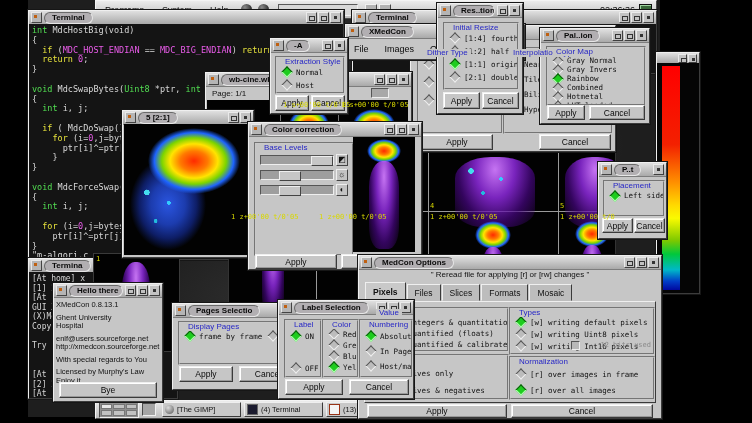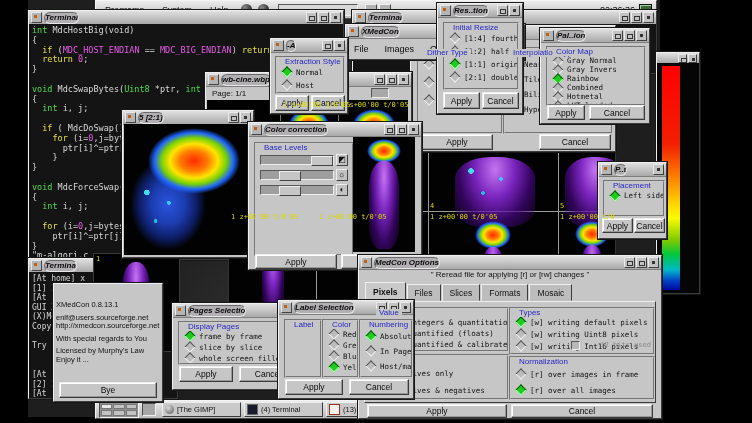--- a/index.html
+++ b/index.html
@@ -25,21 +25,21 @@
   .pcell{background:#c2c2c2;border:1px solid #777;}
   .pcell.on{background:#e9e9e9;}
   .tslot{width:12px;height:11px;background:#a5a5a5;border:1px solid;border-color:#4a4a4a #efefef #efefef #4a4a4a;margin-right:6px;}
   .tbtn{height:13px;width:73px;background:#c9c9c9;border:1px solid;border-color:#efefef #3a3a3a #3a3a3a #efefef;display:flex;align-items:center;gap:3px;font-size:7.5px;color:#111;padding:0 2px;margin-right:3px;overflow:hidden;white-space:nowrap;}
   .ticon{width:9px;height:9px;flex:0 0 9px;}
   
   .win{position:absolute;background:#c6c6c6;border:1px solid;border-color:#efefef #3c3c3c #3c3c3c #efefef;box-shadow:0 0 0 1px #161616;}
   .tb{height:13px;background:linear-gradient(#e0e0e0,#a9a9a9);display:flex;align-items:center;padding:0 2px;gap:2px;border-bottom:1px solid #7d7d7d;}
   .wicon{width:9px;height:9px;background:#b5b5b5;border:1px solid;border-color:#e8e8e8 #444 #444 #e8e8e8;position:relative;flex:0 0 9px;}
   .wicon::after{content:"";position:absolute;left:2px;top:2px;width:3px;height:3px;background:#c06010;}
-  .pill{height:10px;line-height:9px;padding:0 0;background:#b2afb2;border:1px solid;border-color:#6a6a6a #e6e6e6 #e6e6e6 #6a6a6a;border-radius:6px;font-size:8px;font-weight:bold;font-style:italic;color:#0a0a0a;white-space:nowrap;overflow:hidden;}
+  .pill{height:10px;line-height:9px;padding:0 7px;background:#b2afb2;border:1px solid;border-color:#6a6a6a #e6e6e6 #e6e6e6 #6a6a6a;border-radius:6px;font-size:8px;font-weight:bold;color:#0a0a0a;white-space:nowrap;overflow:hidden;}
   .wbtns{margin-left:auto;display:flex;gap:1px;}
   .wbtn{width:9px;height:9px;background:#c2c2c2;border:1px solid;border-color:#eaeaea #3f3f3f #3f3f3f #eaeaea;position:relative;}
   .wbtn::after{content:"";position:absolute;left:2px;top:3px;width:4px;height:3px;border:1px solid #333;}
   .wbtn.cl::after{width:3px;height:3px;border:none;background:#333;left:3px;}
   
   .term{position:absolute;left:0;right:0;top:13px;bottom:0;background:#141414;padding:2px 3px;font-family:"DejaVu Sans Mono",monospace;font-size:8.5px;line-height:9.8px;color:#d8d8d8;overflow:hidden;white-space:pre;}
   .c-k{color:#e6e23c;} .c-t{color:#52de52;} .c-n{color:#ea5cea;} .c-w{color:#d8d8d8;}
   
   .gframe{position:absolute;border:2px groove #c9c9c9;overflow:hidden;}
   .flab{position:absolute;top:-1px;left:5px;background:#c6c6c6;padding:0 3px;font-size:8px;color:#2626c6;white-space:nowrap;z-index:2;}
@@ -473,43 +473,56 @@
     <div class="tb">
       <span class="wicon"></span>
       <span class="pill">Pages Selectio</span>
       <span class="wbtns">
           <span class="wbtn"></span>
           <span class="wbtn cl"></span>
         </span>
     </div>
     <div class="gframe" style="left:5px;top:17px;width:118px;height:40px;">
       <span class="flab">Display Pages</span>
-      <div class="fpad" style="display:flex;flex-direction:column;gap:1px;padding-top:2px;">
+      <div class="fpad" style="display:flex;flex-direction:row;gap:1px;padding-top:2px;">
           <div class="ropt">
             <span class="dia sel"></span>
             <span class="rlab">frame by frame</span>
           </div>
           <div class="ropt">
             <span class="dia"></span>
             <span class="rlab">slice by slice</span>
           </div>
           <div class="ropt">
             <span class="dia"></span>
             <span class="rlab">whole screen filled</span>
           </div>
         </div>
     </div>
     <div class="btn" style="left:6px;top:62px;width:52px;height:14px;">Apply</div>
     <div class="btn" style="left:66px;top:62px;width:56px;height:14px;">Cancel</div>
   </div>
 
   <div class="win" style="left:53px;top:283px;width:108px;height:117px;">
+    <div class="tb">
+      <span class="wicon"></span>
+      <span class="pill">Hello there</span>
+      <span class="wbtns">
+          <span class="wbtn"></span>
+          <span class="wbtn"></span>
+          <span class="wbtn cl"></span>
+        </span>
+    </div>
     <div style="position:absolute;left:2px;top:17px;right:2px;">
         <div class="hpara">
           <div class="hline">XMedCon 0.8.13.1</div>
+        </div>
+        <div class="hpara">
+          <div class="hline">Ghent University</div>
+          <div class="hline">Hospital</div>
         </div>
         <div class="hpara">
           <div class="hline">enlf@users.sourceforge.net</div>
           <div class="hline">http://xmedcon.sourceforge.net</div>
         </div>
         <div class="hpara">
           <div class="hline">With special regards to You</div>
         </div>
         <div class="hpara">
           <div class="hline">Licensed by  Murphy's Law</div>
@@ -612,20 +625,30 @@
       <span class="wicon"></span>
       <span class="pill">Label Selection</span>
       <span class="wbtns">
           <span class="wbtn"></span>
           <span class="wbtn"></span>
           <span class="wbtn cl"></span>
         </span>
     </div>
     <div class="gframe" style="left:5px;top:18px;width:34px;height:55px;">
       <span class="flab">Label</span>
+      <div class="fpad" style="display:flex;flex-direction:column;gap:22px;padding-top:4px;">
+          <div class="ropt">
+            <span class="dia sel"></span>
+            <span class="rlab">ON</span>
+          </div>
+          <div class="ropt">
+            <span class="dia"></span>
+            <span class="rlab">OFF</span>
+          </div>
+        </div>
     </div>
     <div class="gframe" style="left:43px;top:18px;width:33px;height:55px;">
       <span class="flab">Color</span>
       <div class="fpad" style="display:flex;flex-direction:column;gap:1px;padding-top:2px;">
           <div class="ropt">
             <span class="dia"></span>
             <span class="rlab">Red</span>
           </div>
           <div class="ropt">
             <span class="dia"></span>

